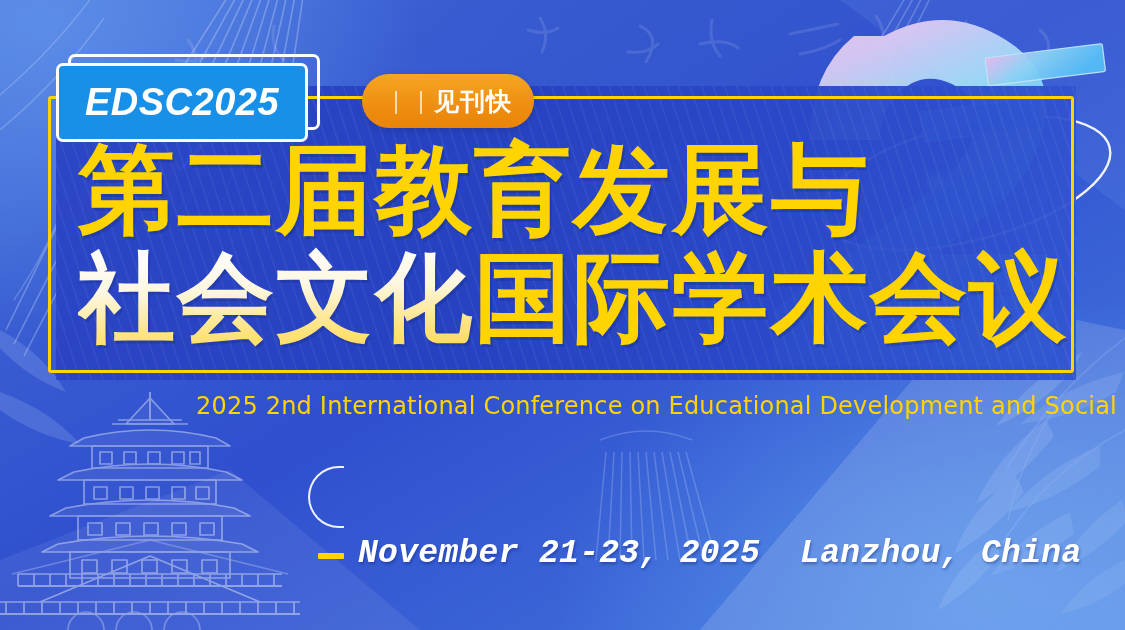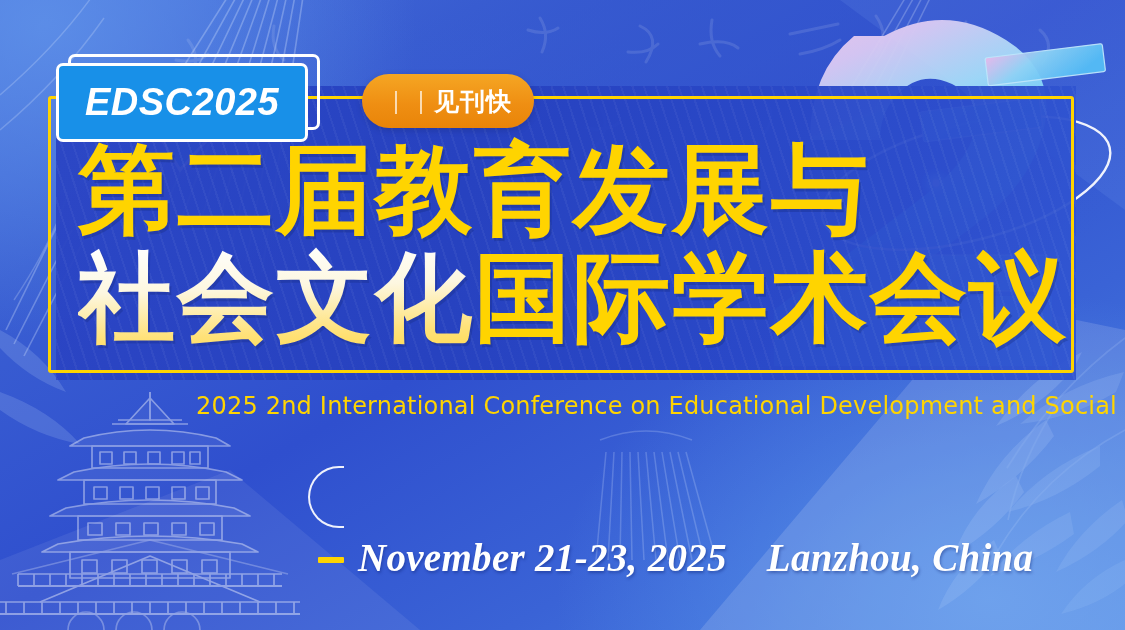--- a/index.html
+++ b/index.html
@@ -109,24 +109,24 @@
   .date-cn .gap{display:inline-block;width:34px;}
 
   .date-en-row{
     position:absolute;left:318px;top:535px;display:flex;align-items:center;
   }
   .dash{
     width:26px;height:6px;background:#ffd400;border-radius:1px;margin-right:14px;
     margin-top:4px;
   }
   .date-en{
-    color:#ffffff;font-size:39px;font-style:italic;font-weight:600;
+    color:#ffffff;font-size:33px;font-style:italic;font-weight:600;
     letter-spacing:.3px;white-space:nowrap;
     text-shadow:1px 2px 3px rgba(10,30,110,.40);
-    font-family:Liberation Serif, serif;
+    font-family:Liberation Mono, monospace;
   }
   .date-en .gap{display:inline-block;width:40px;}
 </style>
 </head>
 <body>
 
 <div class="banner">
 
   <div class="bg-layer">
     <svg class="bg-svg" viewBox="0 0 1125 630" xmlns="http://www.w3.org/2000/svg">

